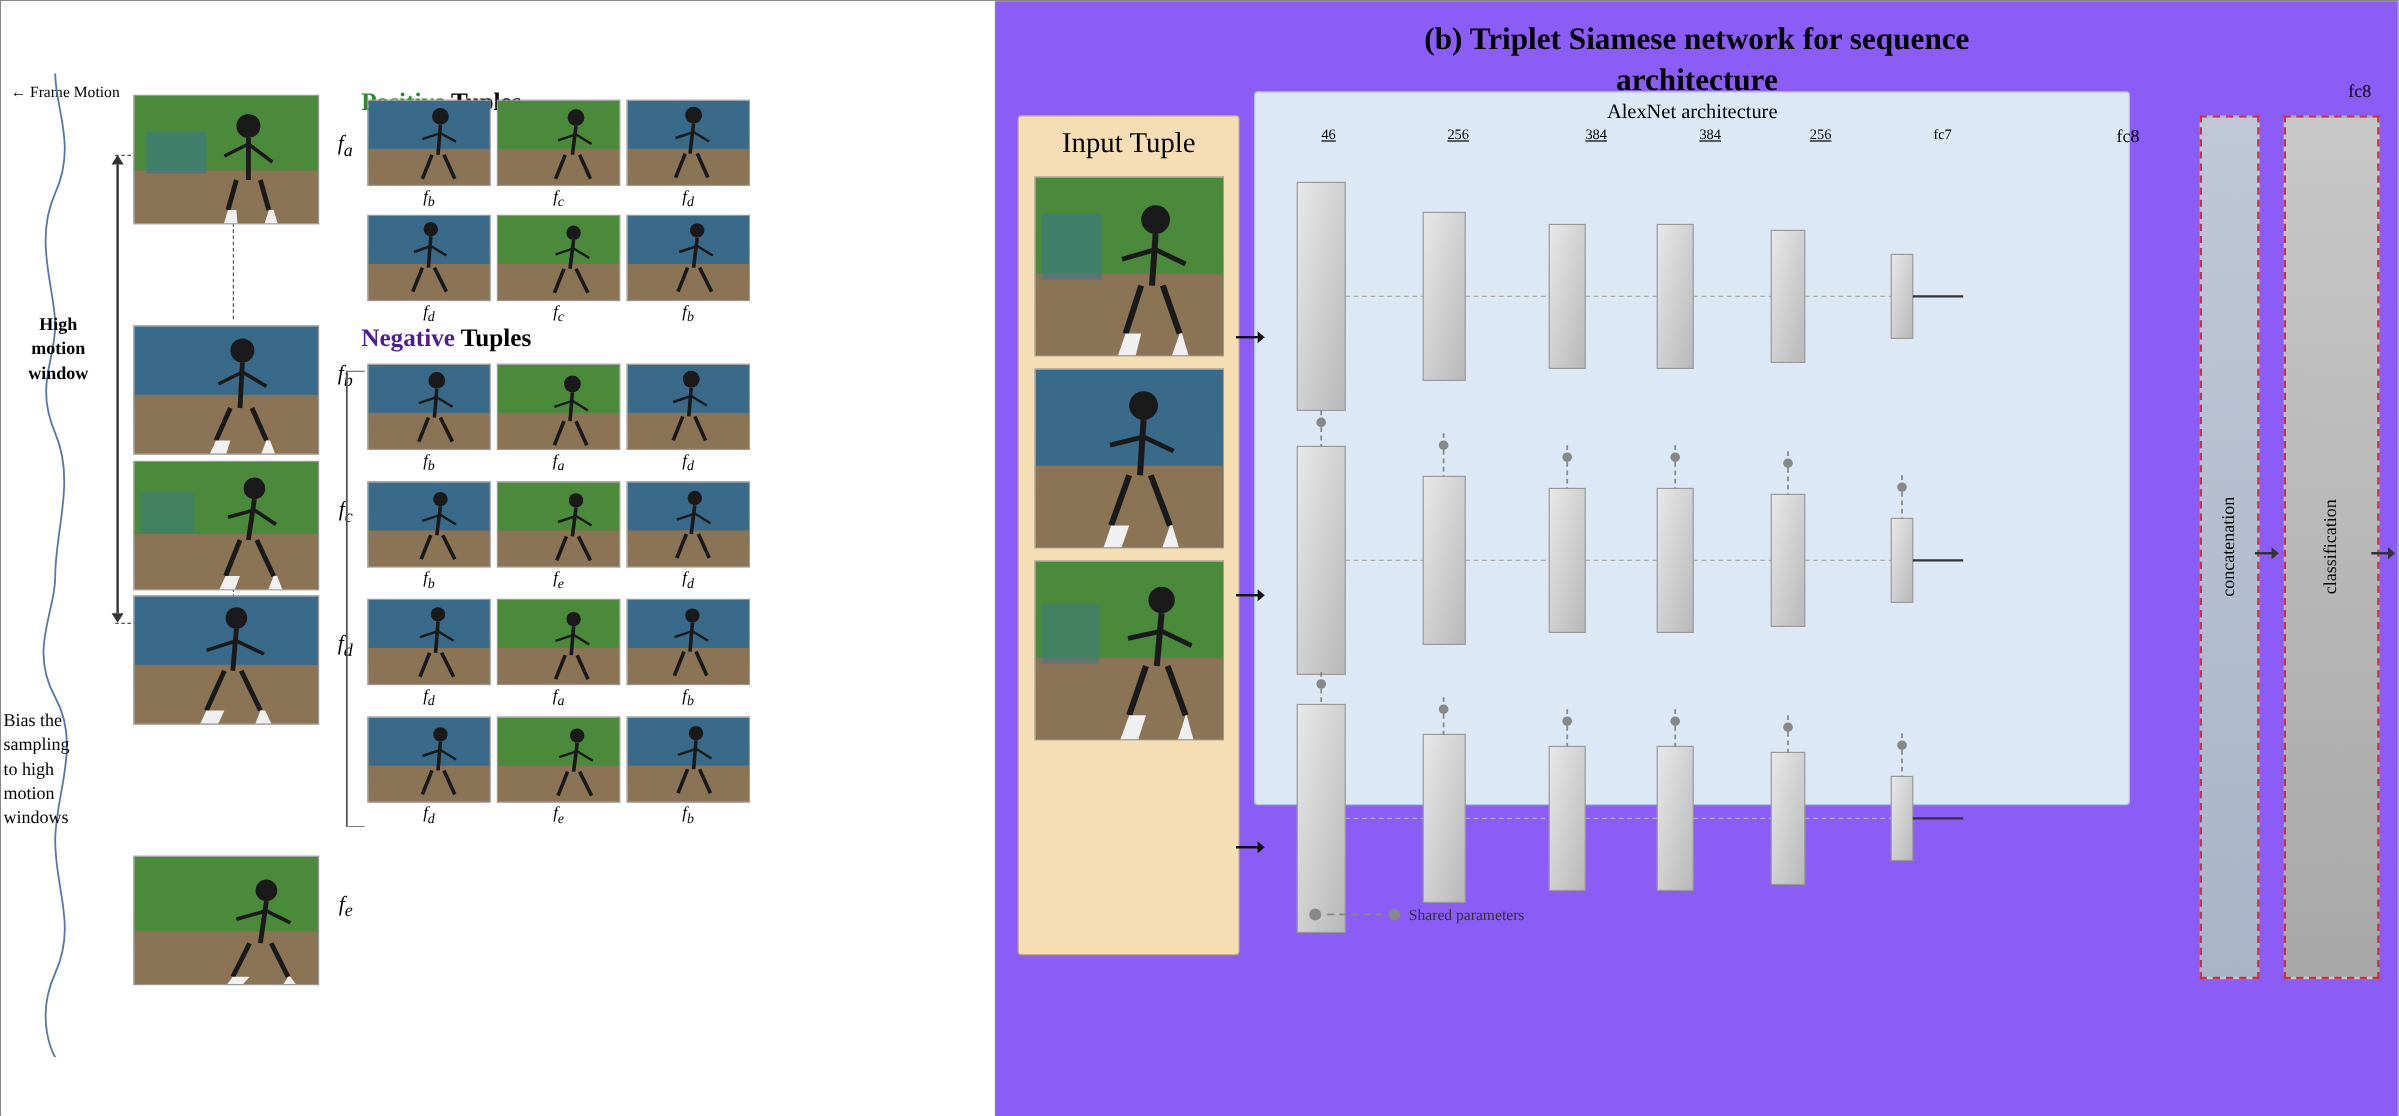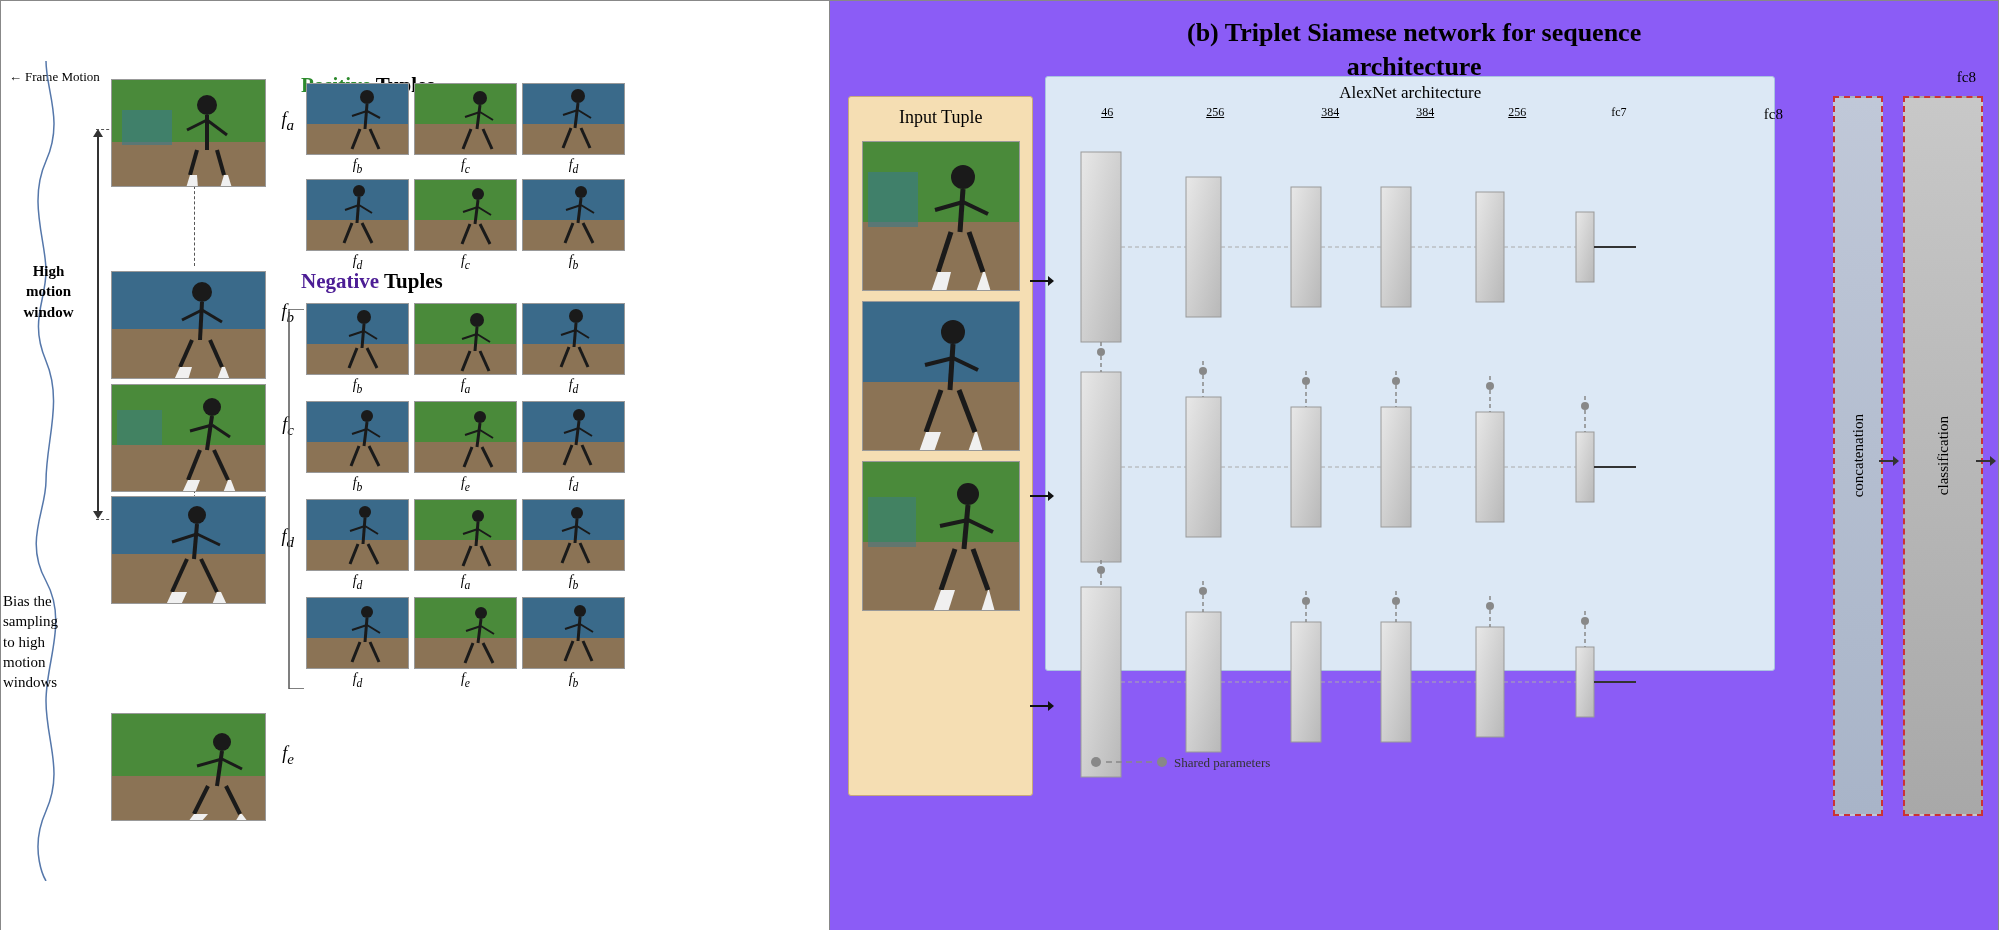--- a/index.html
+++ b/index.html
@@ -471,21 +471,21 @@
   </div>
 
   <div class="right-panel">
 
     <div class="right-title">
       <span>(b) Triplet Siamese network for sequence</span><br>
       <span>architecture</span>
     </div>
 
     <div style="position:absolute;left:18px;top:95px;width:185px;height:700px;background:#f5deb3;border:1px solid #c8a87a;border-radius:3px;">
-      <div style="text-align:center;font-size:18px;padding:10px 0 8px 0;">Input Tuple</div>
+      <div style="text-align:center;font-size:24px;padding:10px 0 8px 0;">Input Tuple</div>
 
       <div style="width:158px;height:150px;margin:5px auto 10px auto;background:linear-gradient(180deg,#4a8a3a 0%,#2d5a1b 50%,#8B7355 100%);border:1px solid #999;overflow:hidden;position:relative;">
         <svg width="158" height="150" style="position:absolute;top:0;left:0;">
             <rect x="0" y="0" width="158" height="150" fill="#4a8a3a"></rect>
             <rect x="0" y="80" width="158" height="70" fill="#8B7355"></rect>
             <rect x="5" y="30" width="50" height="55" fill="#3a7a8a" opacity="0.6"></rect>
             <ellipse cx="100" cy="35" rx="12" ry="12" fill="#1a1a1a"></ellipse>
             <line x1="100" y1="47" x2="97" y2="90" stroke="#1a1a1a" stroke-width="5"></line>
             <line x1="72" y1="68" x2="100" y2="60" stroke="#1a1a1a" stroke-width="4"></line>
             <line x1="100" y1="60" x2="125" y2="72" stroke="#1a1a1a" stroke-width="4"></line>

